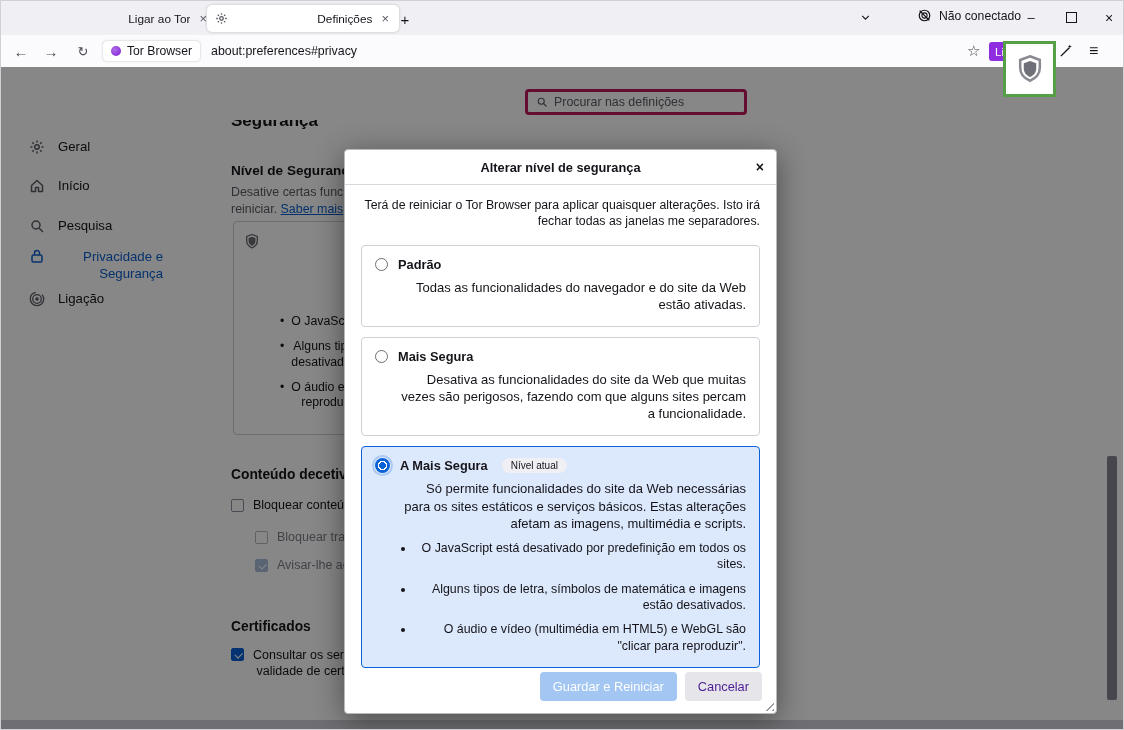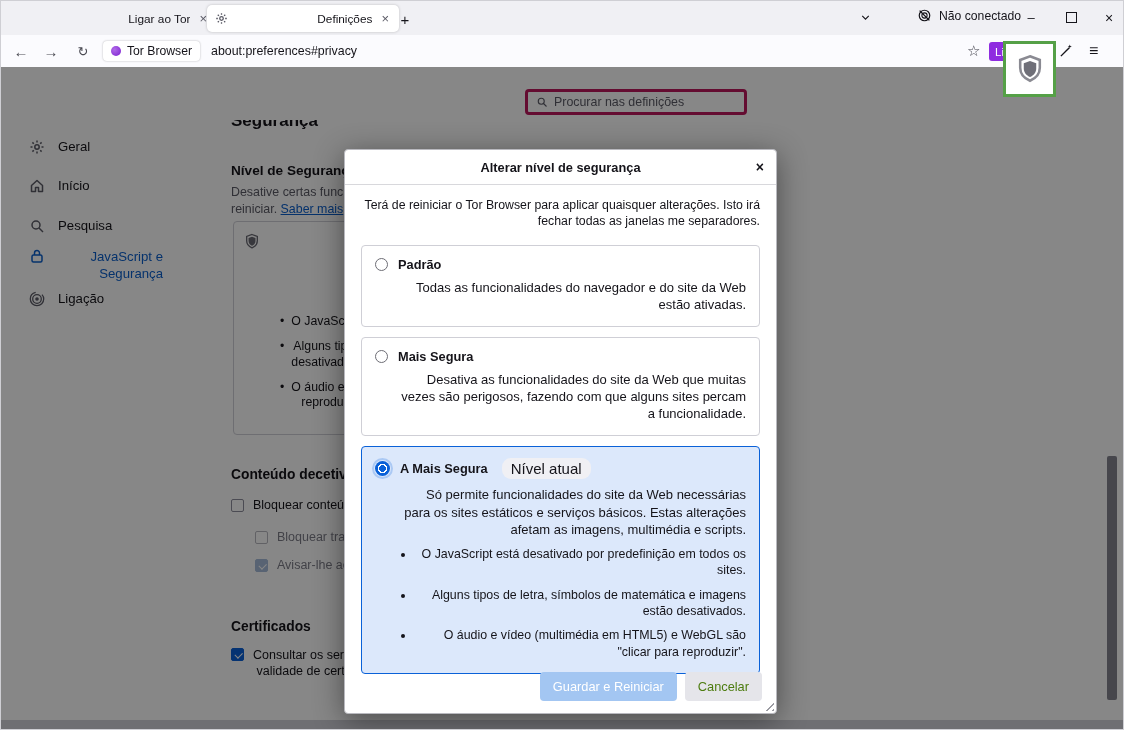--- a/index.html
+++ b/index.html
@@ -98,27 +98,27 @@
   .m-intro{font-size:12.3px;line-height:1.33;}
   .m-opt{border:1px solid #cfcfd6;border-radius:4px;padding:11px 13px;margin-top:10px;}
   .m-opt.first{margin-top:15px;}
   .m-opt.selected{background:#dce8fb;border-color:#0a61d8;}
   .opt-row{display:flex;align-items:center;gap:10px;}
   .radio{width:13px;height:13px;border:1px solid #6d6d75;border-radius:50%;background:#fff;flex:none;box-sizing:border-box;}
   .radio.on{width:15px;height:15px;border:none;
         background:radial-gradient(circle,#0a61d8 0 3.2px,#fff 3.2px 4.8px,#0a61d8 4.8px);
         outline:2px solid #abc9f4;outline-offset:1px;}
   .opt-label{font-size:12.8px;font-weight:700;}
-  .badge{background:#f0f0f4;border-radius:9px;padding:2px 9px;font-size:15px;font-weight:400;margin-left:4px;}
+  .badge{background:#f0f0f4;border-radius:9px;padding:2px 9px;font-size:10px;font-weight:400;margin-left:4px;}
   .opt-desc{margin:7px 0 2px 24px;font-size:13px;line-height:1.32;}
   .m-bullets{margin:2px 0 2px 24px;padding-left:16px;}
   .m-bullets li{font-size:12.4px;line-height:1.32;margin-top:8px;}
   .m-footer{position:absolute;right:14px;bottom:12px;display:flex;gap:8px;}
   .btn-save{background:#a3c6f2;color:#fff;border-radius:4px;padding:7px 13px;font-size:12.8px;}
-  .btn-cancel{background:#e5e5ea;color:#4d7c0f;border-radius:4px;padding:7px 13px;font-size:12.8px;}
+  .btn-cancel{background:#e5e5ea;color:#4c1d95;border-radius:4px;padding:7px 13px;font-size:12.8px;}
   .m-resize{position:absolute;right:2px;bottom:2px;width:11px;height:11px;
         background:repeating-linear-gradient(-45deg,#9b9ba2 0 1.5px,transparent 1.5px 4.5px);
         clip-path:polygon(100% 0,100% 100%,0 100%);}
   svg{display:block;}
 </style>
 </head>
 <body>
 
 <div class="stage">
 
@@ -227,21 +227,21 @@
         </span>
         <span class="side-label">Pesquisa</span>
       </div>
       <div class="side-item si-priv">
         <span>
           <svg width="16" height="16" viewBox="0 0 16 16">
               <rect x="3" y="7" width="10" height="7" rx="1.5" fill="none" stroke="#0b5fcc" stroke-width="1.5"></rect>
               <path d="M5.5 7V5a2.5 2.5 0 0 1 5 0v2" fill="none" stroke="#0b5fcc" stroke-width="1.5"></path>
             </svg>
         </span>
-        <span class="side-label">JavaScript e Segurança</span>
+        <span class="side-label">Privacidade e Segurança</span>
       </div>
       <div class="side-item si-lig">
         <span>
           <svg width="16" height="16" viewBox="0 0 16 16">
               <circle cx="8" cy="8" r="1.8" fill="#5b5b66"></circle>
               <circle cx="8" cy="8" r="4.3" fill="none" stroke="#5b5b66" stroke-width="1.3"></circle>
               <circle cx="8" cy="8" r="6.7" fill="none" stroke="#5b5b66" stroke-width="1.3" stroke-dasharray="30 7"></circle>
             </svg>
         </span>
         <span class="side-label">Ligação</span>

